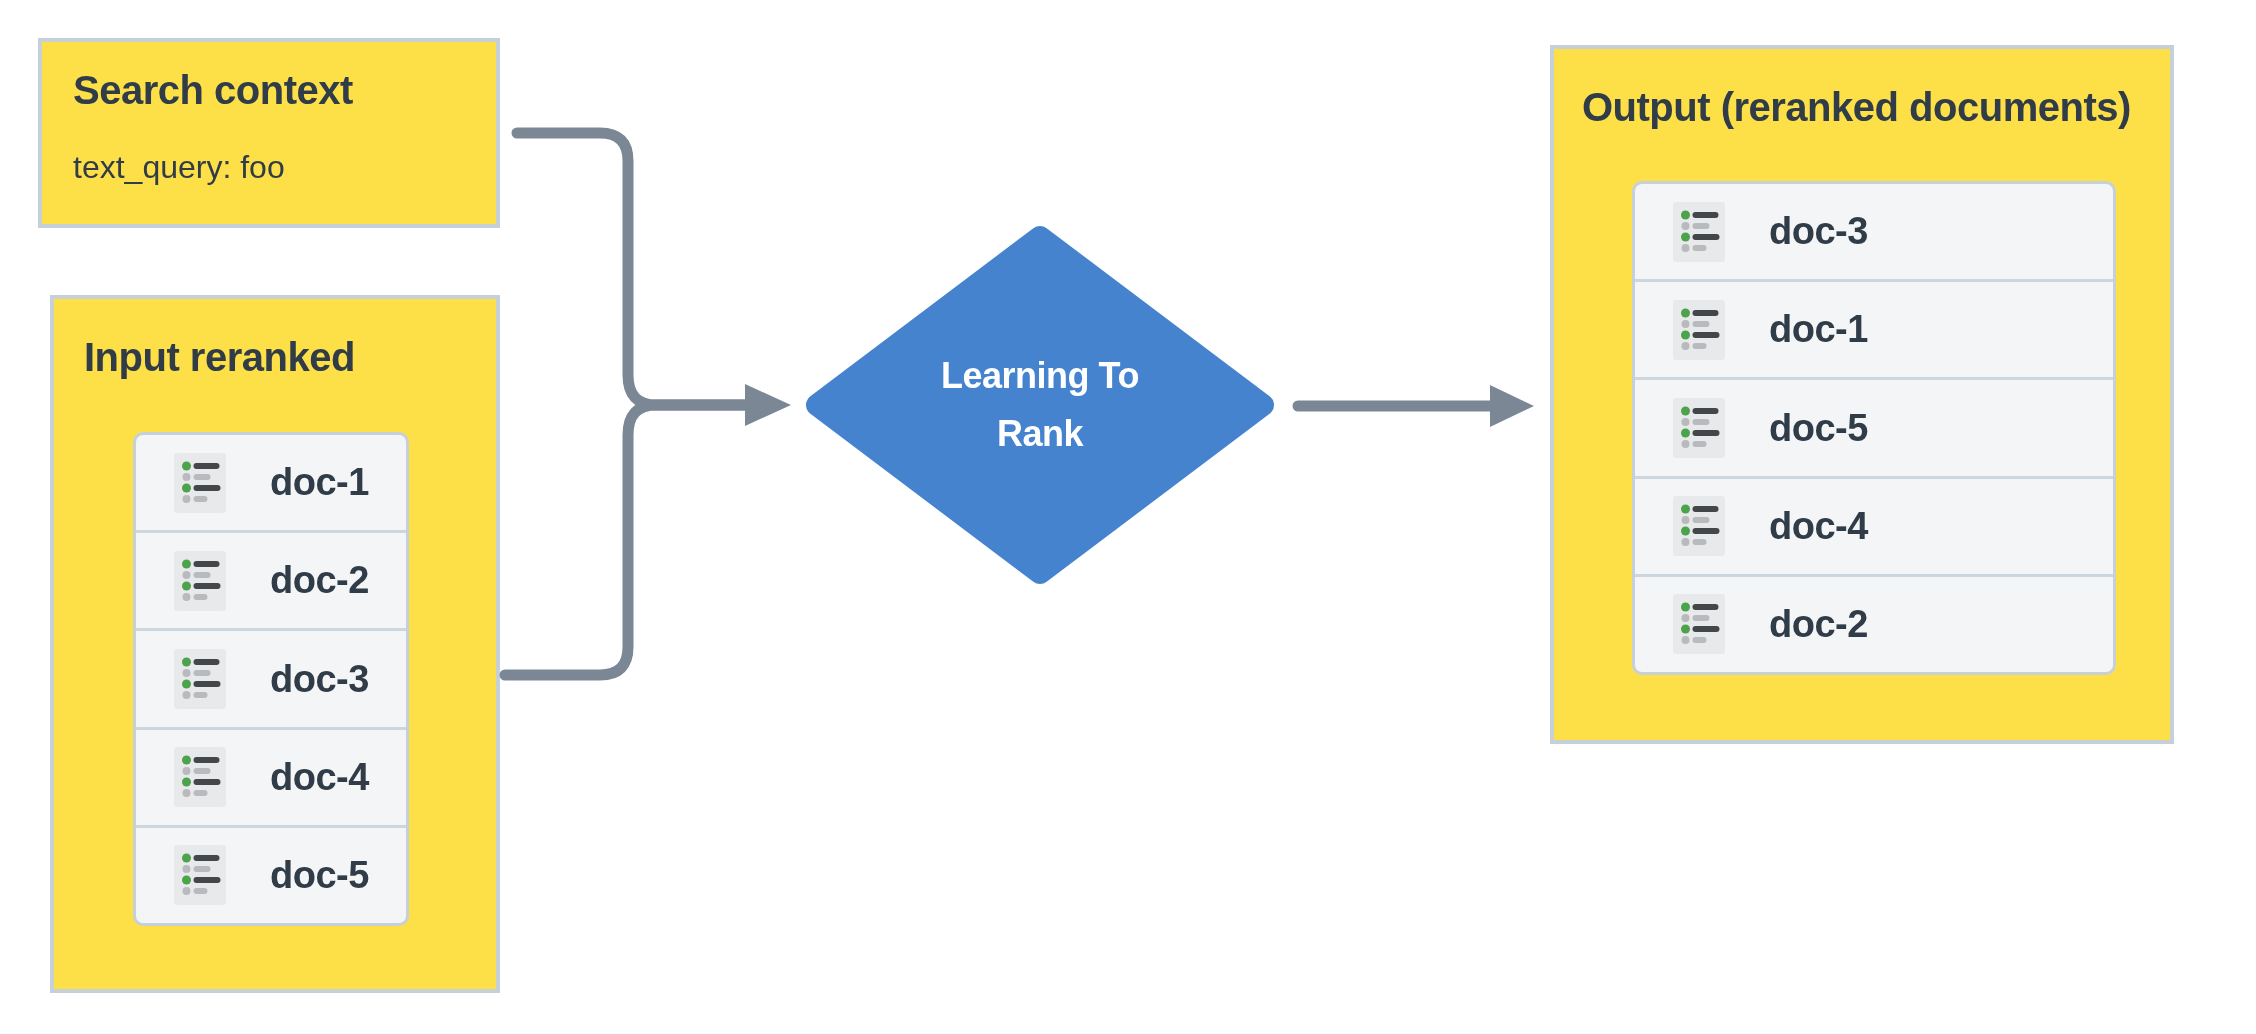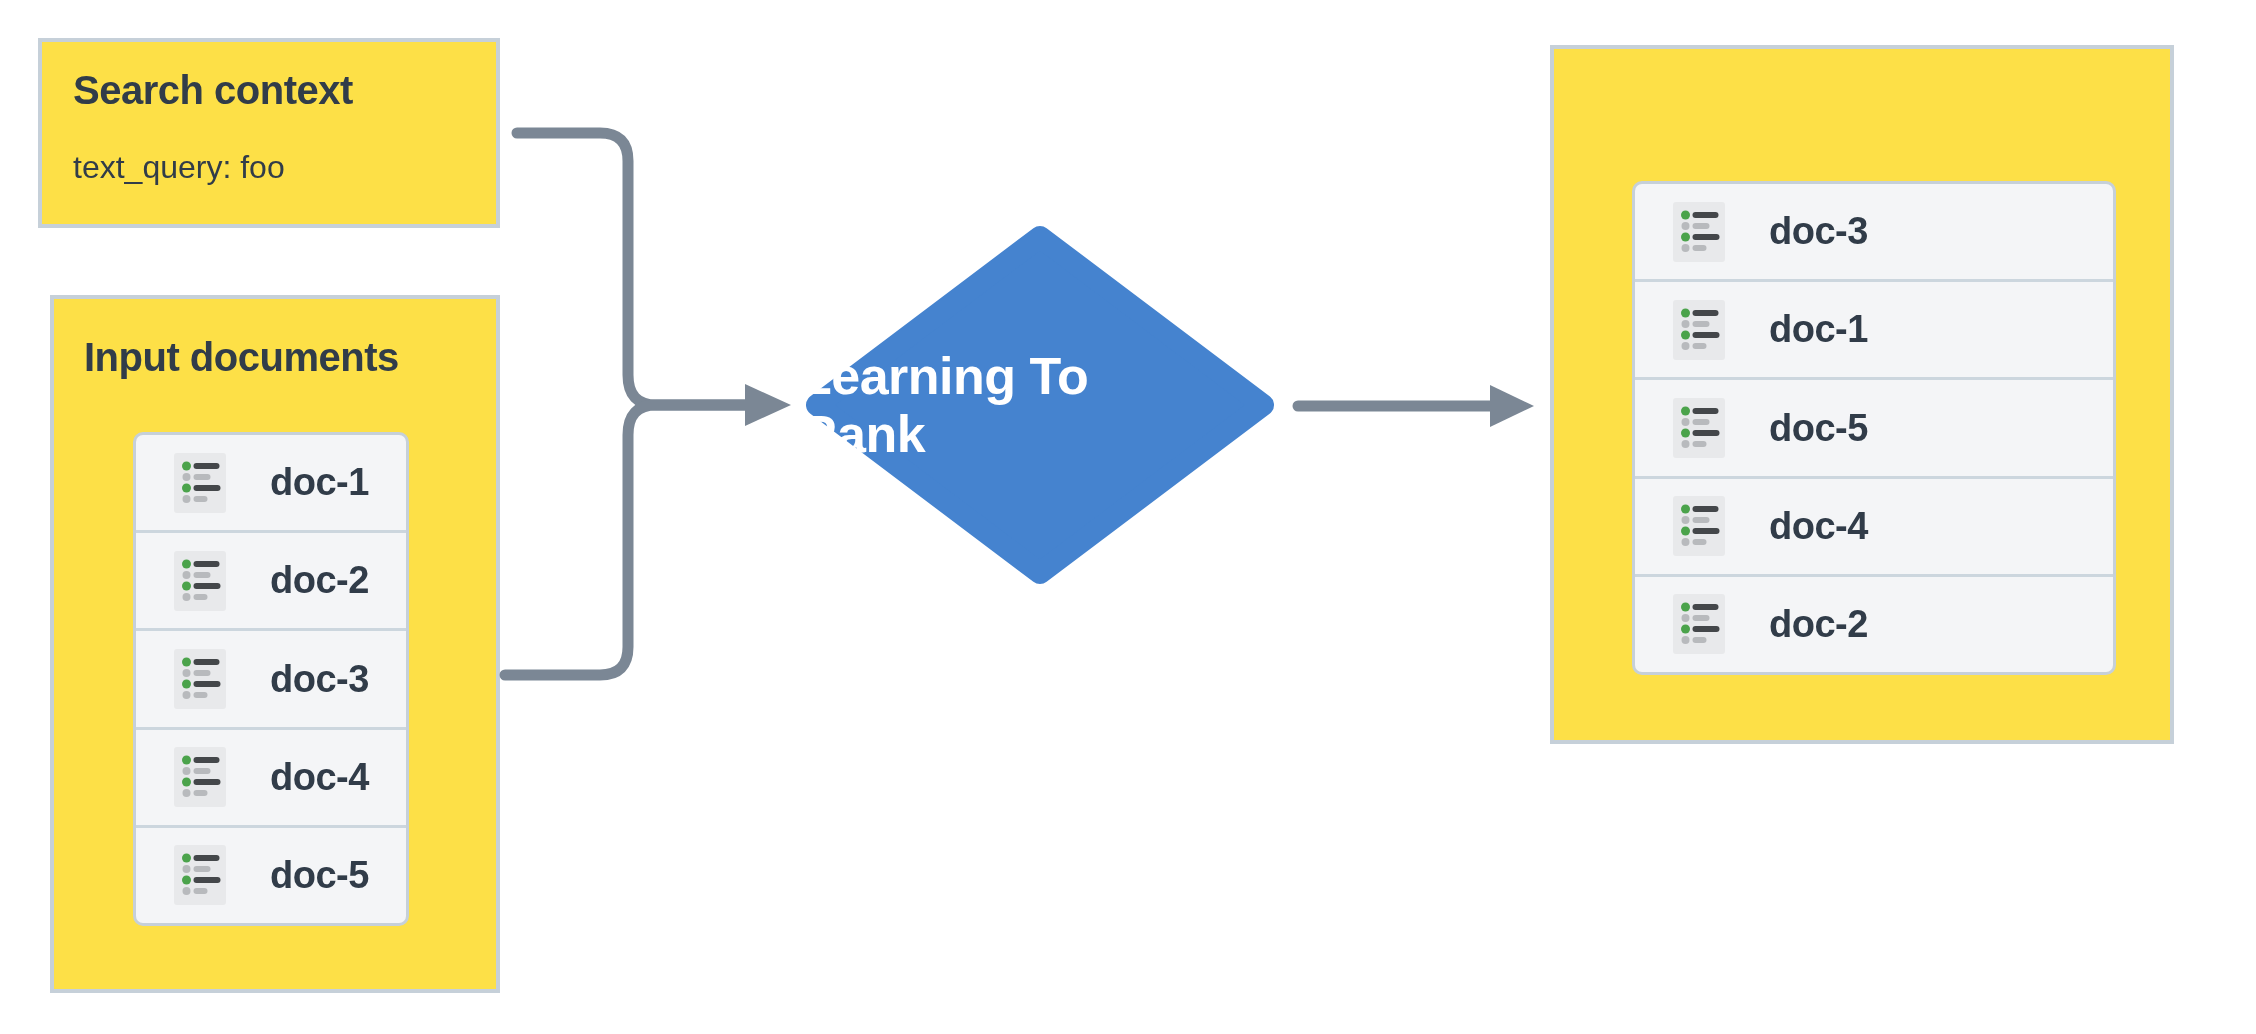--- a/index.html
+++ b/index.html
@@ -60,37 +60,37 @@
     letter-spacing:-0.5px;
     color:#313c49;
   }
 
   .connector{position:absolute;}
 
   .diamond-wrap{position:absolute;left:800px;top:225px;width:480px;height:360px;}
   .diamond-wrap svg{position:absolute;left:0;top:0;}
   .diamond-text{
     position:absolute;left:0;top:0;width:480px;height:360px;
-    display:flex;flex-direction:column;justify-content:center;align-items:flex-start;
-    color:#ffffff;font-size:52px;font-weight:bold;letter-spacing:-0.5px;
+    display:flex;flex-direction:column;justify-content:center;align-items:center;
+    color:#ffffff;font-size:36px;font-weight:bold;letter-spacing:-0.5px;
     line-height:58px;
   }
 </style>
 </head>
 <body>
 
 <div class="canvas">
 
   <section class="box search-box">
     <h2>Search context</h2>
     <p class="query">text_query: foo</p>
   </section>
 
   <section class="box input-box">
-    <h2>Input documents</h2>
+    <h2>Input reranked</h2>
     <div class="doc-list input">
 
         <div class="doc-row">
           <svg class="doc-icon" viewBox="0 0 52 60" xmlns="http://www.w3.org/2000/svg">
             <rect x="0" y="0" width="52" height="60" rx="3" fill="#e8e9eb"></rect>
             <circle cx="12.5" cy="13" r="4.5" fill="#4ba34b"></circle>
             <rect x="19.5" y="10" width="26" height="6" rx="3" fill="#44474a"></rect>
             <circle cx="12.5" cy="24" r="4" fill="#b8babd"></circle>
             <rect x="19.5" y="21" width="17" height="6" rx="3" fill="#b8babd"></rect>
             <circle cx="12.5" cy="35" r="4.5" fill="#4ba34b"></circle>
@@ -178,20 +178,21 @@
       <span>Rank</span>
     </div>
   </div>
 
   <svg class="connector" style="left:1290px;top:380px;" width="270" height="52" viewBox="0 0 270 52" xmlns="http://www.w3.org/2000/svg">
     <path d="M8,26 H200" fill="none" stroke="#7b8795" stroke-width="11" stroke-linecap="round"></path>
     <polygon points="200,5 200,47 244,26" fill="#7b8795"></polygon>
   </svg>
 
   <section class="box output-box">
+    <h2>Output (reranked documents)</h2>
     <div class="doc-list output">
 
         <div class="doc-row">
           <svg class="doc-icon" viewBox="0 0 52 60" xmlns="http://www.w3.org/2000/svg">
             <rect x="0" y="0" width="52" height="60" rx="3" fill="#e8e9eb"></rect>
             <circle cx="12.5" cy="13" r="4.5" fill="#4ba34b"></circle>
             <rect x="19.5" y="10" width="26" height="6" rx="3" fill="#44474a"></rect>
             <circle cx="12.5" cy="24" r="4" fill="#b8babd"></circle>
             <rect x="19.5" y="21" width="17" height="6" rx="3" fill="#b8babd"></rect>
             <circle cx="12.5" cy="35" r="4.5" fill="#4ba34b"></circle>

